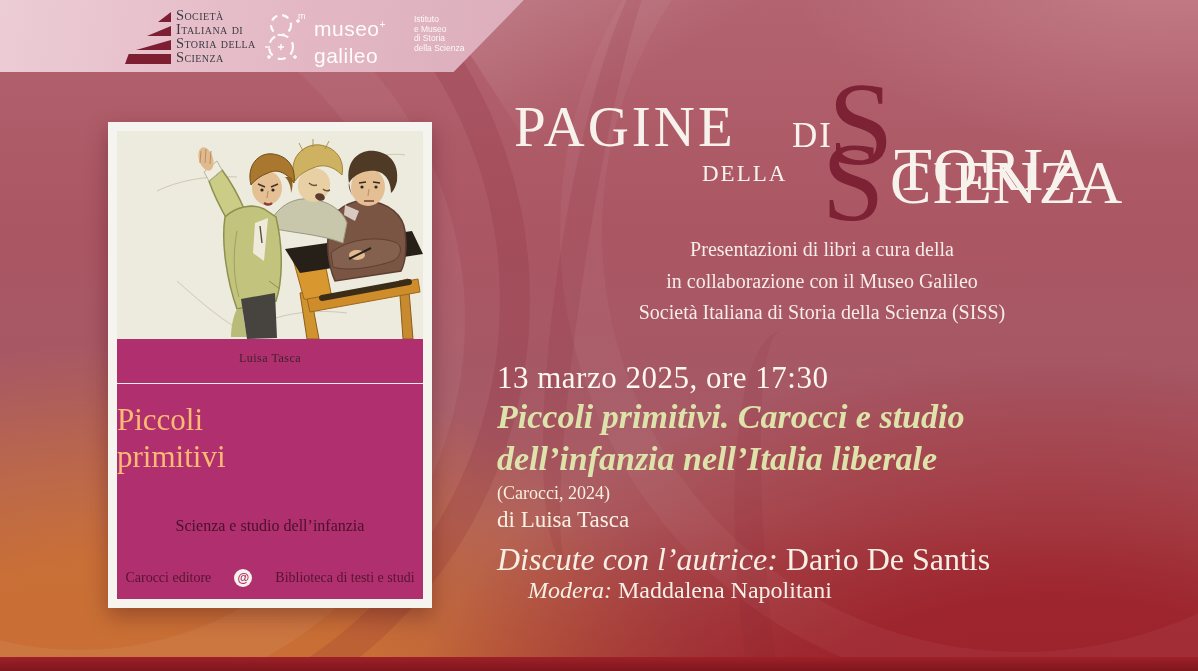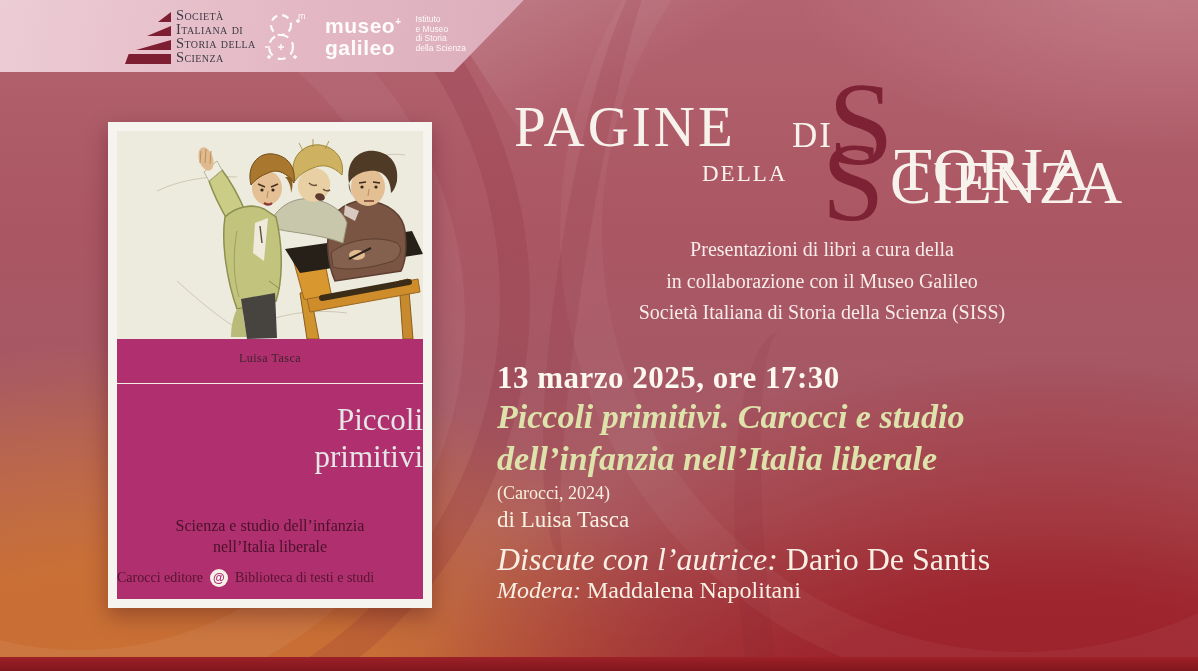--- a/index.html
+++ b/index.html
@@ -35,64 +35,64 @@
   .siss-row{display:flex; align-items:flex-end; height:13px; margin-bottom:1px;}
   .siss-tris{width:46px; display:flex; justify-content:flex-end; margin-right:5px;}
   .siss-tri{height:10px; background:#7d1e33; clip-path:polygon(100% 0, 100% 100%, 0 100%);}
   .siss-row:nth-child(1) .siss-tri{width:13px;}
   .siss-row:nth-child(2) .siss-tri{width:24px;}
   .siss-row:nth-child(3) .siss-tri{width:35px;}
   .siss-row:nth-child(4) .siss-tri{width:46px; clip-path:polygon(100% 0, 100% 100%, 0 100%, 8% 0);}
   .siss-txt{font-variant:small-caps; font-size:14.5px; line-height:13px; color:#3c3b44; letter-spacing:0.4px; white-space:nowrap;}
   .museo{position:absolute; left:260px; top:11px; display:flex;}
   .museo-glyph{width:48px; height:50px;}
-  .museo-word{margin-left:17px; font-family:"Liberation Sans", sans-serif; font-size:21px; line-height:22px;
-    color:#fefcfc; letter-spacing:0.5px;font-weight:bold;}
+  .museo-word{margin-left:6px; font-family:"Liberation Sans", sans-serif; font-size:21px; line-height:27px;
+    color:#fefcfc; letter-spacing:0.5px;}
   .museo-word sup{font-size:10px;}
-  .museo-inst{margin-left:14px; margin-top:4px; font-family:"Liberation Sans", sans-serif; font-size:8.5px;
+  .museo-inst{margin-left:28px; margin-top:4px; font-family:"Liberation Sans", sans-serif; font-size:8.5px;
     line-height:9.5px; color:#fdf8f8;}
 
   
   .cover{position:absolute; left:108px; top:122px; width:324px; height:486px; background:#f6f4ee;
     box-shadow:0 8px 20px rgba(60,10,20,0.35); padding:9px; box-sizing:border-box;}
   .cover-illu{width:306px; height:208px; display:block; background:#edeade;}
   .cover-magenta{position:relative; width:306px; height:260px; background:#b02f6e;}
   .cover-author{position:absolute; left:0; top:12px; width:100%; text-align:center;
     font-size:12px; color:#40222e; letter-spacing:0.5px;}
   .cover-divider{position:absolute; left:0; top:44px; width:100%; border-top:1.6px solid #f2eee6;}
-  .cover-title{position:absolute; left:0; top:62px; width:100%; text-align:right;
-    font-size:31px; line-height:37px; color:#e5e5e5;}
+  .cover-title{position:absolute; left:0; top:62px; width:100%; text-align:left;
+    font-size:31px; line-height:37px; color:#fdba74;}
   .cover-subtitle{position:absolute; left:0; top:176px; width:100%; text-align:center;
     font-size:16px; line-height:21px; color:#49112a;}
-  .cover-pubrow{position:absolute; left:0; top:230px; width:100%; display:flex; 
-    align-items:center; gap:7px; font-size:14px; color:#551530;}
+  .cover-pubrow{position:absolute; left:0; top:230px; width:100%; display:flex; justify-content:center;
+    align-items:center; gap:23px; font-size:14px; color:#551530;}
   .carocci-dot{width:18px; height:18px; border-radius:50%; background:#f6f2ea; color:#b02f6e;
     font-family:"Liberation Sans", sans-serif; font-weight:bold; font-size:12px; line-height:18px; text-align:center;}
 
   
   .big-title span{position:absolute; color:#f7f3ec; line-height:1; white-space:pre;}
   .t-pagine{left:514px; top:98px;  font-size:57px; letter-spacing:3px;}
   .t-di    {left:792px; top:118px; font-size:35px; letter-spacing:2px;}
   .t-s1    {left:828px; top:66px;  font-size:118px; color:#7d2134 !important;}
   .t-toria {left:894px; top:92px;  font-size:62px; letter-spacing:2px;margin-top:46px;}
   .t-della {left:702px; top:162px; font-size:23px; letter-spacing:2px;}
   .t-s2    {left:822px; top:126px; font-size:112px; color:#7d2134 !important;}
   .t-cienza{left:890px; top:151px; font-size:62px; letter-spacing:1px;}
 
   .intro{position:absolute; left:500px; top:234px; width:644px; text-align:center;
     font-size:20px; line-height:31.5px; color:#f6ecE9; color:#f6ece9;}
 
   .ev{position:absolute; left:497px; white-space:nowrap;}
-  .ev-date{top:360px; font-size:31px; font-weight:bold; color:#fcf8ef; letter-spacing:0.5px;text-align:right;}
+  .ev-date{top:360px; font-size:31px; font-weight:normal; color:#fcf8ef; letter-spacing:0.5px;text-align:right;}
   .ev-bt1{top:398px; font-size:34px; font-weight:bold; font-style:italic; color:#dde3ab;}
   .ev-bt2{top:440px; font-size:34px; font-weight:bold; font-style:italic; color:#dde3ab;}
   .ev-pub{top:483px; font-size:18px; color:#f7f0dd;}
   .ev-auth{top:507px; font-size:23px; color:#f8f1e2;}
   .ev-disc{top:541px; font-size:32px; color:#f7efe4;}
-  .ev-mod{top:577px; font-size:24px; color:#f7efe4;}
+  .ev-mod{top:577px; font-size:24px; color:#f7efe4;margin-left:31px;}
   .lbl-it{font-style:italic;}
 </style>
 </head>
 <body>
 
 <div class="poster">
 
   <div class="ring r1"></div>
   <div class="ring r2"></div>
   <div class="ring r3"></div>
@@ -259,21 +259,20 @@
     </svg>
     <div class="cover-magenta">
       <div class="cover-author">Luisa Tasca</div>
       <div class="cover-divider"></div>
       <div class="cover-title">
         <div>Piccoli</div>
         <div>primitivi</div>
       </div>
       <div class="cover-subtitle">
         <div>Scienza e studio dell’infanzia</div>
-        <div>nell’Italia liberale</div>
       </div>
       <div class="cover-pubrow">
         <span>Carocci editore</span>
         <span class="carocci-dot">@</span>
         <span>Biblioteca di testi e studi</span>
       </div>
     </div>
   </div>
 
   <div class="bottom-strip"></div>

